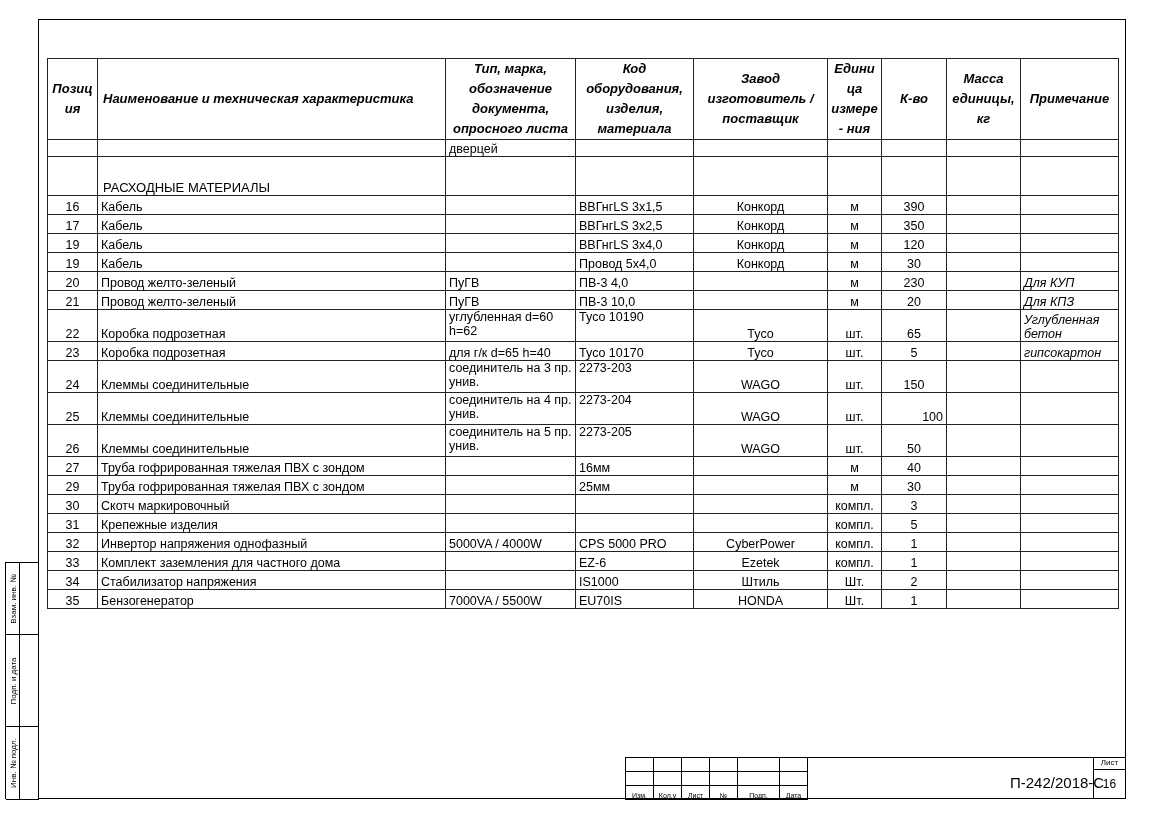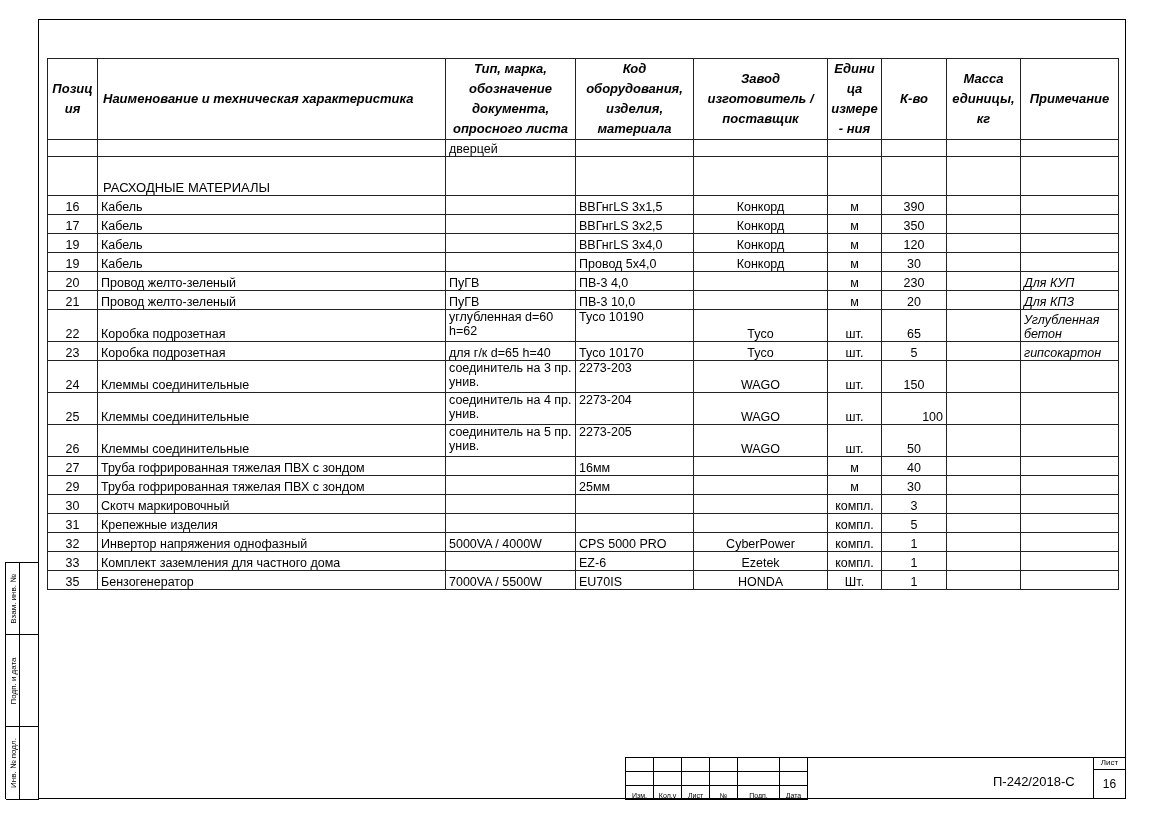--- a/index.html
+++ b/index.html
@@ -18,21 +18,21 @@
     tr.section td { height: 38px; }
     tr.section td.sec-title { font-size: 13px; padding-left: 5px; }
     tr.cont td { height: 16px; }
     .side { position: absolute; left: 5px; top: 562px; width: 33px; height: 237px; box-sizing: border-box; border-top: 1px solid #000; border-left: 1px solid #000; }
     .side .cell { position: absolute; left: 0; width: 33px; border-bottom: 1px solid #000; box-sizing: border-box; }
     .side .cell .lbl { position: absolute; left: 0; top: 0; width: 14px; height: 100%; border-right: 1px solid #000; box-sizing: border-box; }
     .side .cell .lbl span { position: absolute; left: 50%; top: 50%; transform: translate(-50%, -50%) rotate(-90deg); white-space: nowrap; font-size: 8px; }
     .stamp { position: absolute; left: 625px; top: 757px; width: 500px; height: 42px; }
     .stamp .grid { position: absolute; left: 0; top: 0; border-collapse: collapse; table-layout: fixed; }
     .stamp .grid td { border: 1px solid #000; height: 13px; padding: 0; font-size: 7px; text-align: center; vertical-align: bottom; }
-    .stamp .docno { position: absolute; left: 368px; top: 17px; font-size: 13px; }
+    .stamp .docno { position: absolute; left: 385px; top: 17px; font-size: 15px; }
     .stamp .sheet-lbl { position: absolute; left: 468px; top: 0; width: 31px; height: 12px; border-left: 1px solid #000; border-bottom: 1px solid #000; font-size: 8px; text-align: center; line-height: 12px; }
     .stamp .sheet-no { position: absolute; left: 468px; top: 12px; width: 31px; height: 30px; border-left: 1px solid #000; font-size: 12px; text-align: center; line-height: 30px; }
     .stamp .topline { position: absolute; left: 0; top: 0; width: 500px; border-top: 1px solid #000; }
   </style>
 </head>
 <body>
 
 <div class="frame"></div>
 
 <table class="spec">
@@ -264,20 +264,31 @@
         <td>Комплект заземления для частного дома</td>
         <td></td>
         <td>EZ-6</td>
         <td class="c">Ezetek</td>
         <td class="c">компл.</td>
         <td class="c">1</td>
         <td></td>
         <td class="note"></td>
       </tr>
       <tr class="r1">
+        <td class="c">34</td>
+        <td>Стабилизатор напряжения</td>
+        <td></td>
+        <td>IS1000</td>
+        <td class="c">Штиль</td>
+        <td class="c">Шт.</td>
+        <td class="c">2</td>
+        <td></td>
+        <td class="note"></td>
+      </tr>
+      <tr class="r1">
         <td class="c">35</td>
         <td>Бензогенератор</td>
         <td>7000VA / 5500W</td>
         <td>EU70IS</td>
         <td class="c">HONDA</td>
         <td class="c">Шт.</td>
         <td class="c">1</td>
         <td></td>
         <td class="note"></td>
       </tr>

